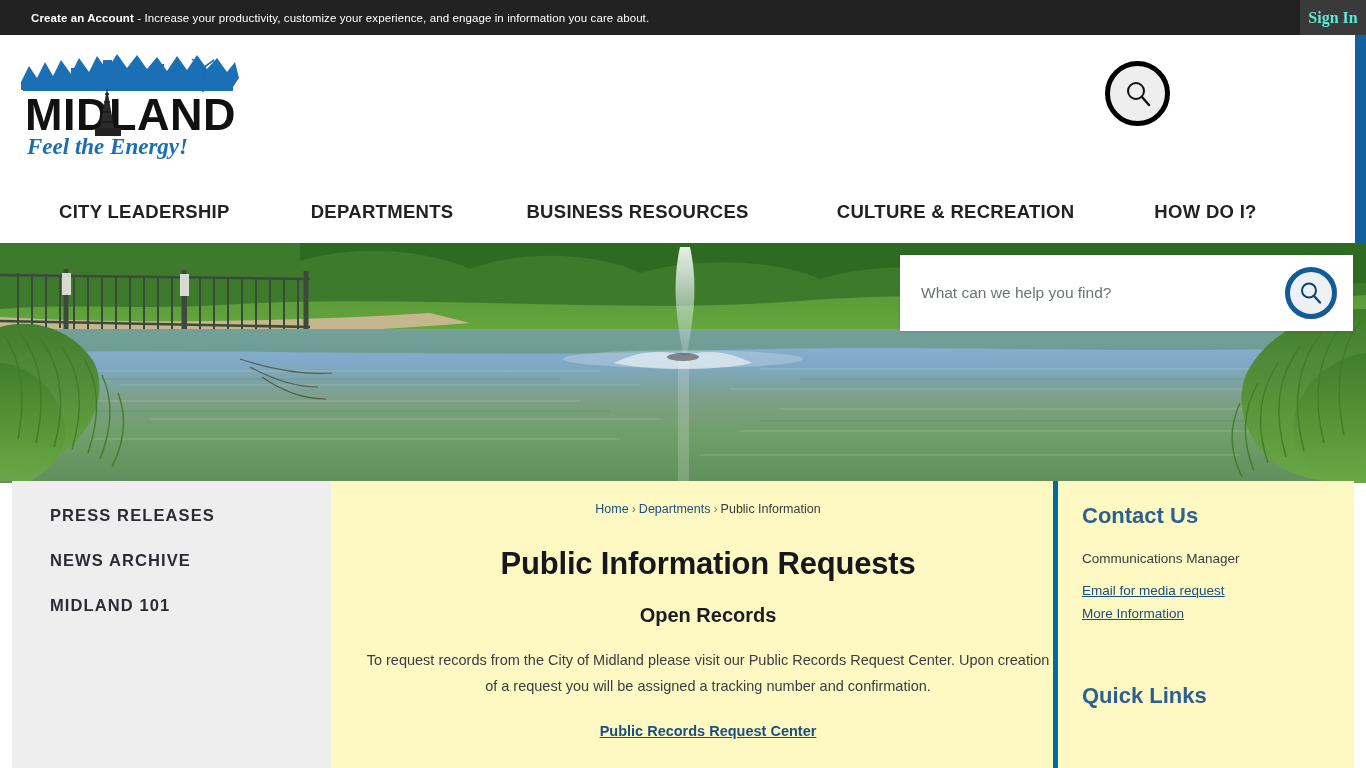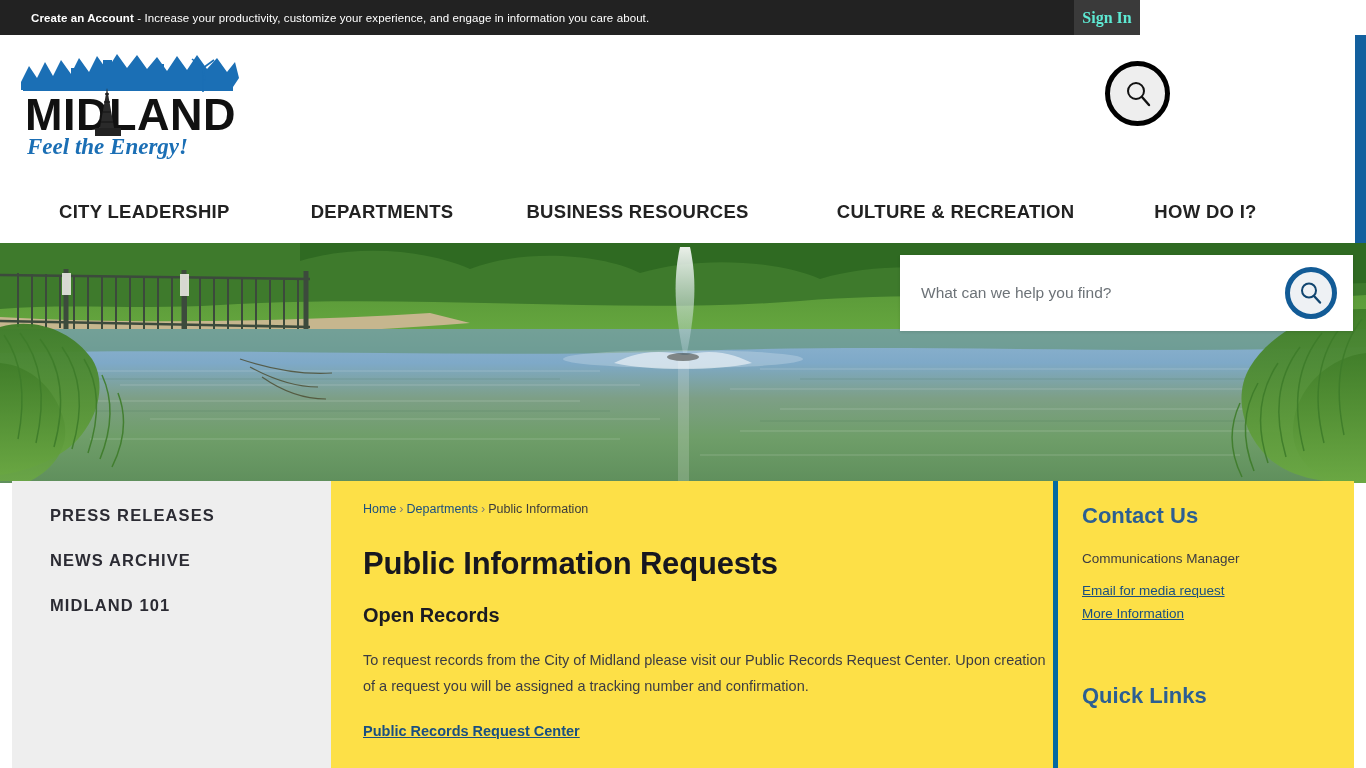--- a/index.html
+++ b/index.html
@@ -6,21 +6,21 @@
   html, body {
     width: 1366px; height: 768px;
     overflow: hidden;
     font-family: "Liberation Sans", sans-serif;
     background: #ffffff;
   }
 
   
   .topbar {
     position: absolute; top: 0; left: 0;
-    width: 1140px; height: 35px;
+    width: 1366px; height: 35px;
     background: #222222;
     display: flex; align-items: center;
   }
   .topbar-text {
     margin-left: 31px;
     font-size: 11.5px; color: #ffffff;
     letter-spacing: .1px; white-space: nowrap;
   }
   .topbar-text .strong { font-weight: bold; }
   .signin-btn {
@@ -106,21 +106,21 @@
     width: 52px; height: 52px; border-radius: 50%;
     border: 5px solid #125b96; background: #eef1f4;
     display: flex; align-items: center; justify-content: center;
     cursor: pointer;
   }
 
   
   .content {
     position: absolute; top: 481px; left: 12px;
     width: 1342px; height: 287px;
-    background: #fde047;
+    background: #fef9c3;
     display: flex;
     overflow: hidden;
   }
 
   
   .sidebar {
     width: 319px; min-width: 319px;
     background: #eeeeee;
     padding-top: 12px;
   }
@@ -130,20 +130,21 @@
     text-transform: uppercase;
     padding: 13px 0 13px 38px;
     cursor: pointer; white-space: nowrap;
   }
 
   
   .main {
     flex: 1;
     padding: 21px 0 0 32px;
     position: relative;
+    text-align: center;
   }
   .breadcrumb {
     font-size: 12.5px; color: #3b3b3b;
     margin-bottom: 30px;
   }
   .breadcrumb a {
     color: #1a4f80; text-decoration: none; cursor: pointer;
   }
   .breadcrumb .sep { color: #7b7b7b; margin: 0 3px; }
   .breadcrumb .current { color: #3b3b3b; }

